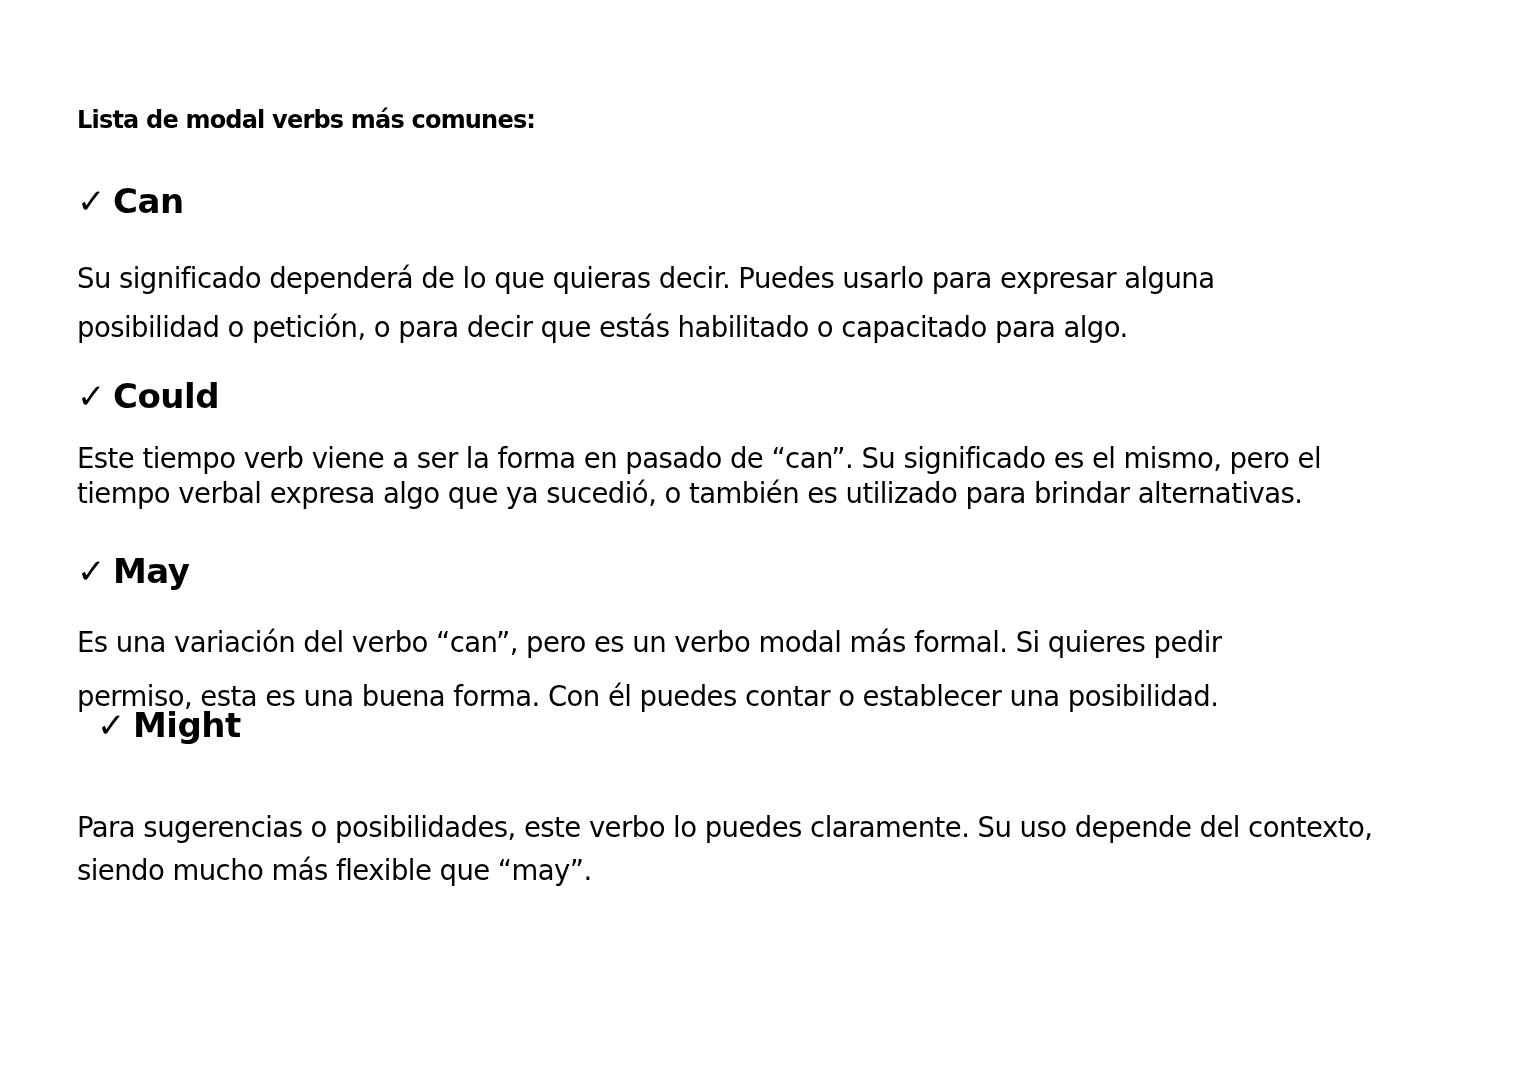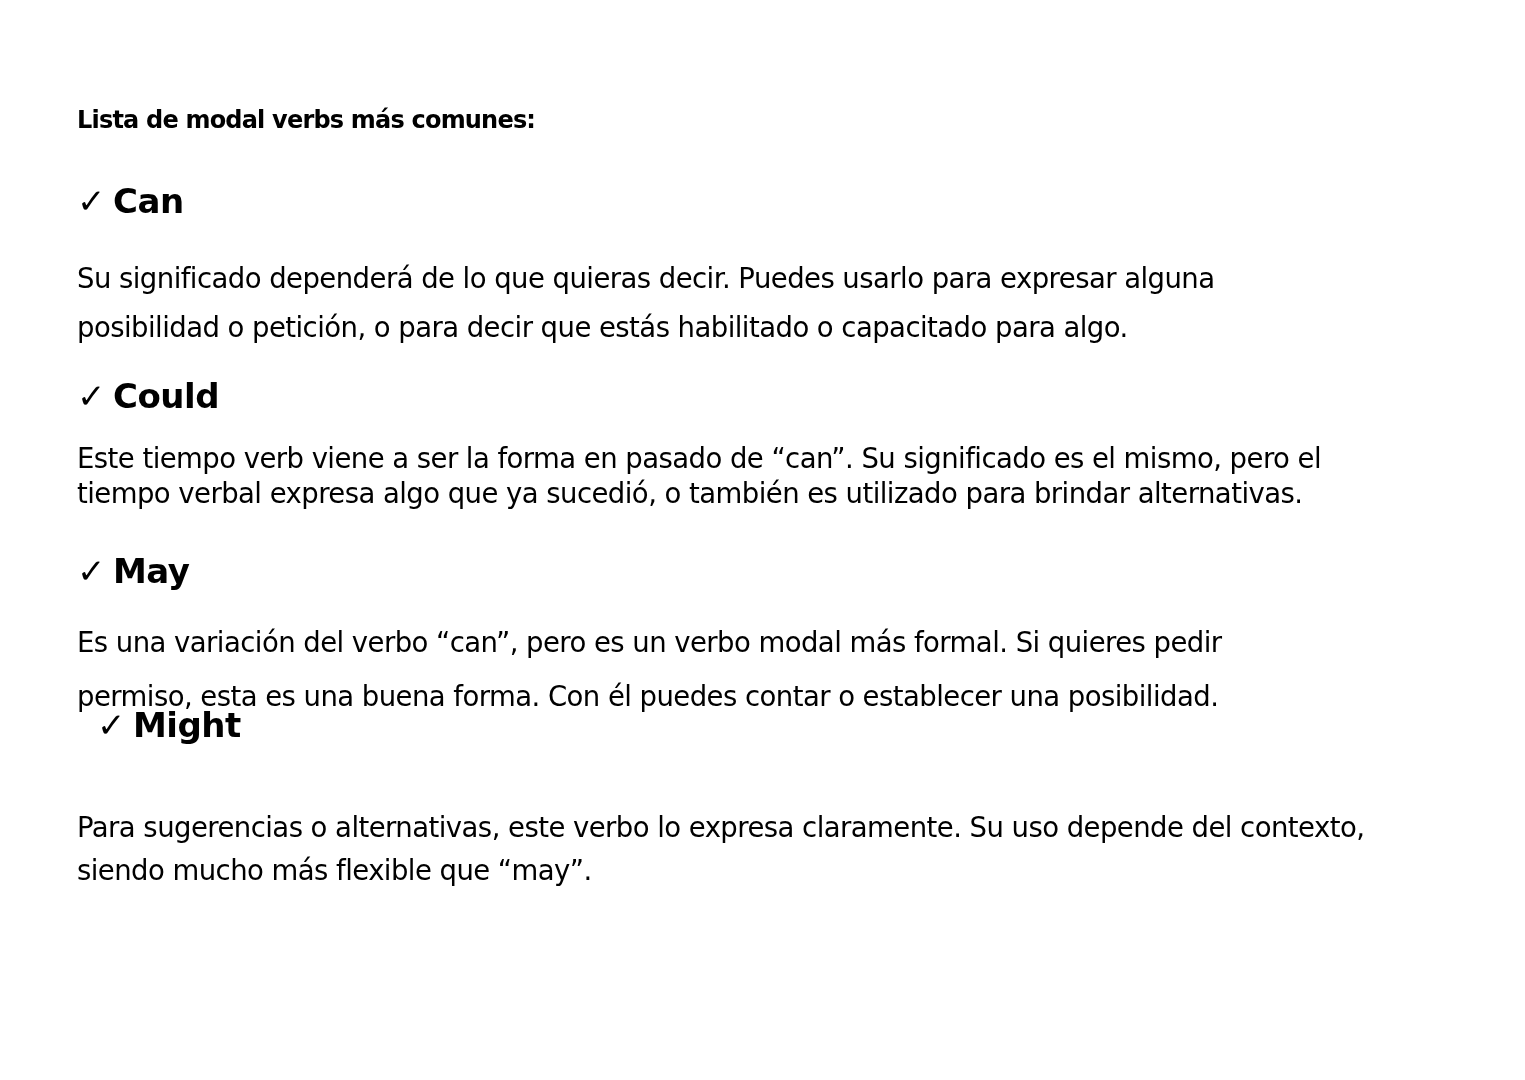--- a/index.html
+++ b/index.html
@@ -31,15 +31,15 @@
 
   <div class="line head" style="top:551px;">
     <span class="check">✓</span><span>May</span>
   </div>
   <div class="line body" style="top:615px;margin-top:11px;">Es una variación del verbo “can”, pero es un verbo modal más formal. Si quieres pedir</div>
   <div class="line body" style="top:680px;">permiso, esta es una buena forma. Con él puedes contar o establecer una posibilidad.</div>
 
   <div class="line head" style="top:705px;margin-left:20px;">
     <span class="check">✓</span><span>Might</span>
   </div>
-  <div class="line body" style="top:811px;">Para sugerencias o alternativas, este verbo lo expresa claramente. Su uso depende del contexto,</div>
+  <div class="line body" style="top:811px;">Para sugerencias o posibilidades, este verbo lo puedes claramente. Su uso depende del contexto,</div>
   <div class="line body" style="top:854px;">siendo mucho más flexible que “may”.</div>
 </div>
 
 </body></html>

